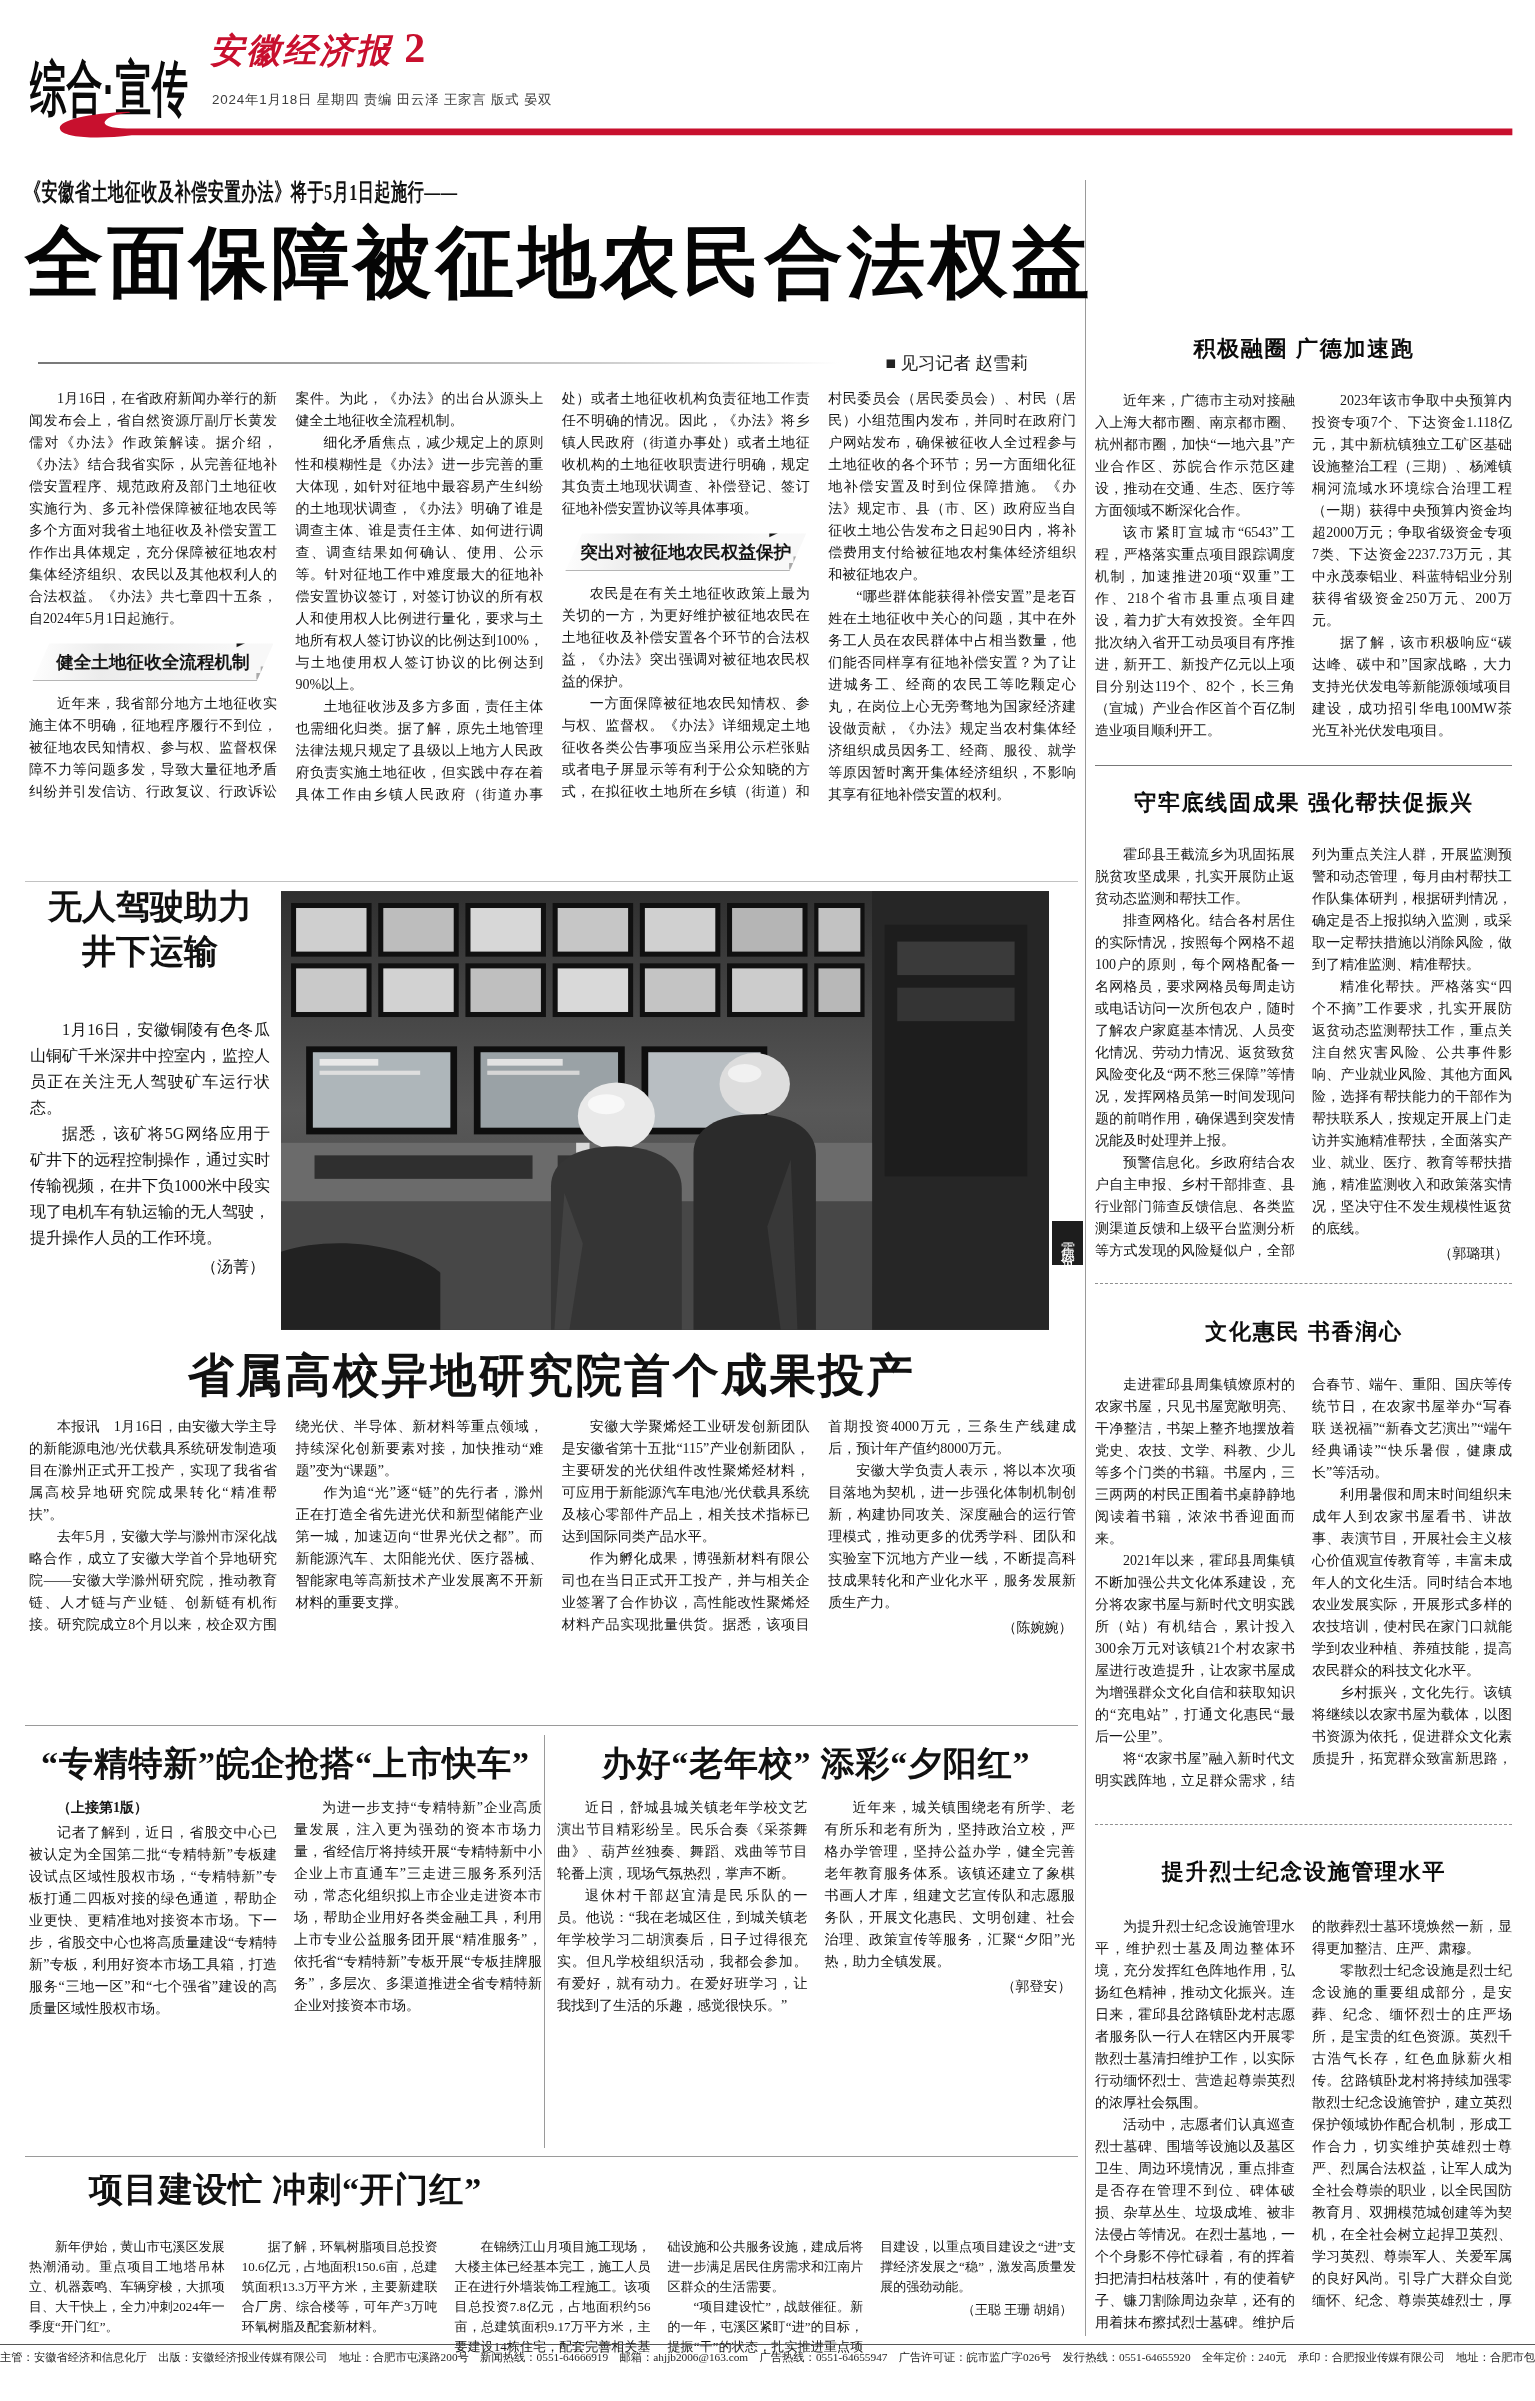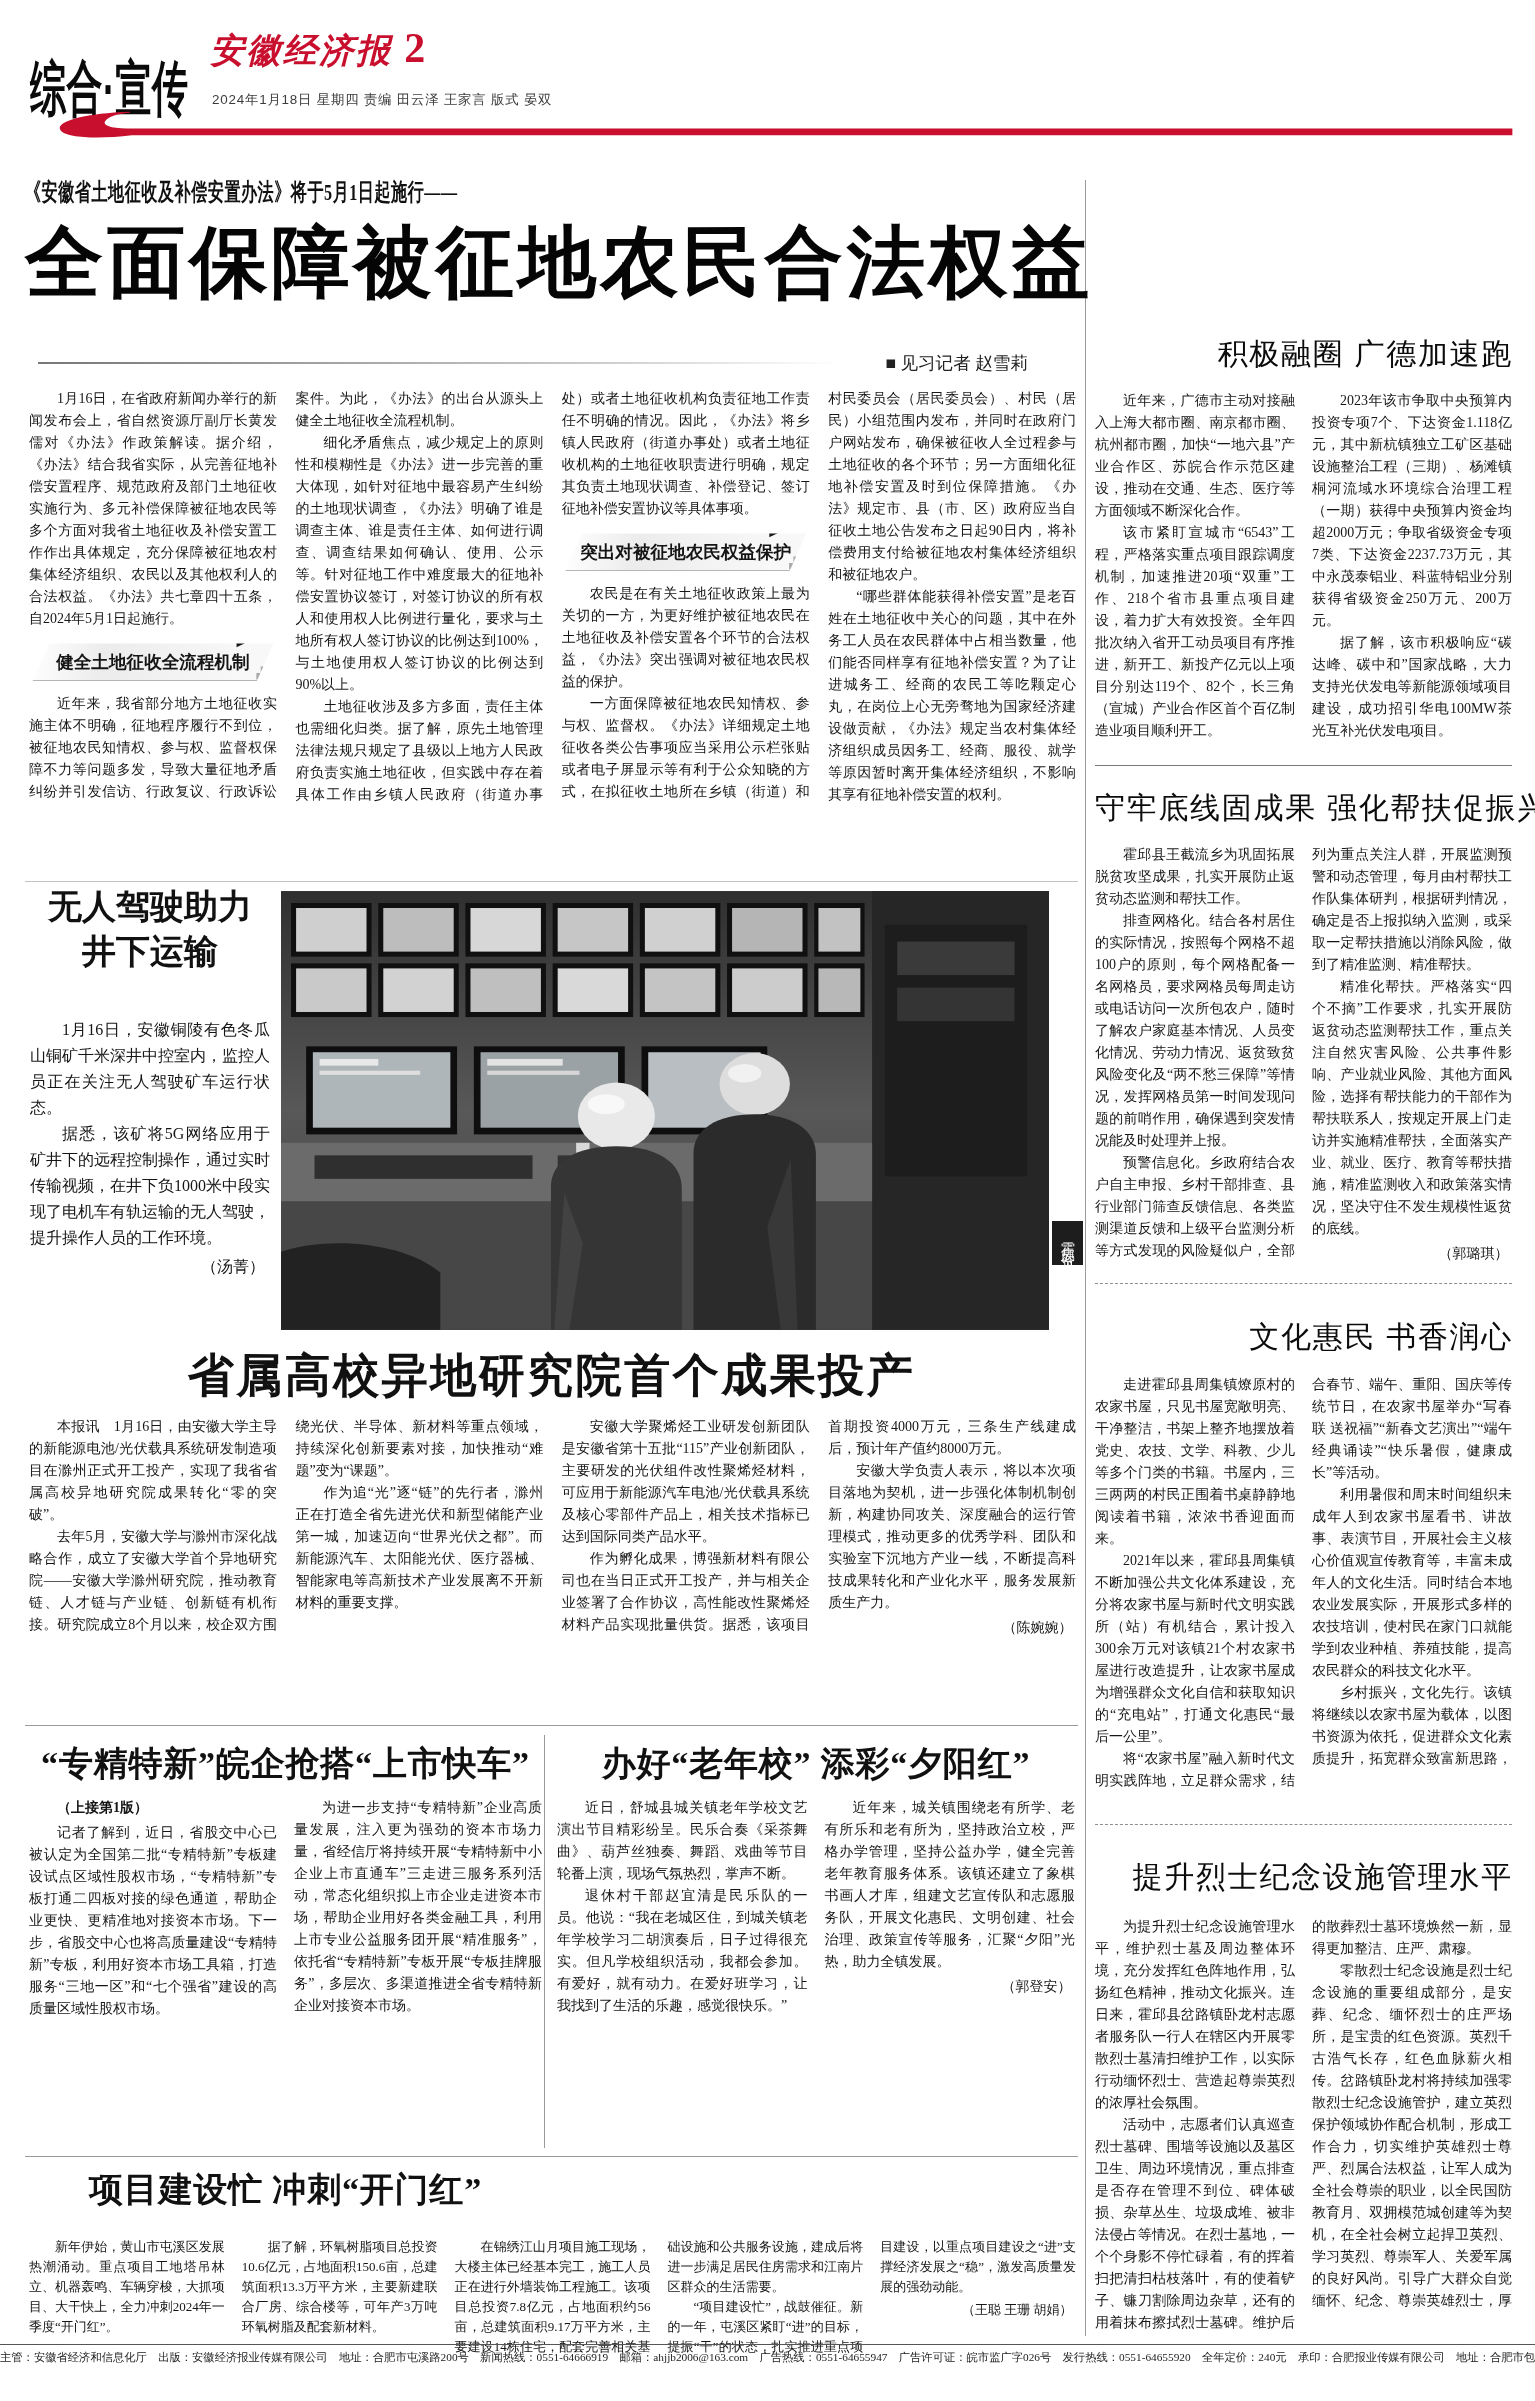--- a/index.html
+++ b/index.html
@@ -56,21 +56,21 @@
   
   .b-head{text-align:center;font-size:34px;font-weight:700;white-space:nowrap;letter-spacing:0.8px;}
   .zjtx-head{left:29px;top:1741px;width:513px;}
   .zjtx-body{left:29px;top:1797px;width:513px;height:347px;overflow:hidden;}
   .laonian-head{left:557px;top:1741px;width:518px;}
   .laonian-body{left:557px;top:1797px;width:518px;height:347px;overflow:hidden;}
   .xiangmu-head{left:29px;top:2167px;width:513px;}
   .xiangmu-body{left:29px;top:2221px;width:1047px;height:121px;overflow:hidden;font-size:13px;line-height:20px;}
 
   
-  .r-head{left:1095px;width:418px;text-align:right;font-family:"Liberation Sans","DejaVu Sans",sans-serif;font-weight:normal;font-size:30px;letter-spacing:1.7px;white-space:nowrap;color:#0c0c0c;}
+  .r-head{left:1095px;width:418px;text-align:center;font-family:"Liberation Sans","DejaVu Sans",sans-serif;font-weight:bold;font-size:22px;letter-spacing:1.7px;white-space:nowrap;color:#0c0c0c;}
   .r-body{left:1095px;width:417px;overflow:hidden;}
 
   
   .footer-rule{left:0;top:2344px;width:1536px;height:0.8px;background:#555;}
   .footer{left:0;top:2350px;width:1536px;text-align:center;font-size:11.3px;white-space:nowrap;color:#222;}
 </style>
 </head>
 <body>
 
 <div class="abs section-title">综合·宣传</div>
@@ -200,21 +200,21 @@
       <path d="M608,320 L580,400 L596,523 L616,523 Z" fill="#383838"></path>
     </g>
 
     <path d="M0,430 C60,410 150,420 190,455 L190,523 L0,523 Z" fill="#222222"></path>
   </svg>
 </div>
 <div class="abs photo-label">霍邱资讯</div>
 
 <div class="abs research-head">省属高校异地研究院首个成果投产</div>
 <div class="abs article-body cols4 research-body">
-    <div class="p">本报讯　1月16日，由安徽大学主导的新能源电池/光伏载具系统研发制造项目在滁州正式开工投产，实现了我省省属高校异地研究院成果转化“零的突破”。</div>
+    <div class="p">本报讯　1月16日，由安徽大学主导的新能源电池/光伏载具系统研发制造项目在滁州正式开工投产，实现了我省省属高校异地研究院成果转化“精准帮扶”。</div>
     <div class="p">去年5月，安徽大学与滁州市深化战略合作，成立了安徽大学首个异地研究院——安徽大学滁州研究院，推动教育链、人才链与产业链、创新链有机衔接。研究院成立8个月以来，校企双方围绕光伏、半导体、新材料等重点领域，持续深化创新要素对接，加快推动“难题”变为“课题”。</div>
     <div class="p">作为追“光”逐“链”的先行者，滁州正在打造全省先进光伏和新型储能产业第一城，加速迈向“世界光伏之都”。而新能源汽车、太阳能光伏、医疗器械、智能家电等高新技术产业发展离不开新材料的重要支撑。</div>
     <div class="p">安徽大学聚烯烃工业研发创新团队是安徽省第十五批“115”产业创新团队，主要研发的光伏组件改性聚烯烃材料，可应用于新能源汽车电池/光伏载具系统及核心零部件产品上，相关技术指标已达到国际同类产品水平。</div>
     <div class="p">作为孵化成果，博强新材料有限公司也在当日正式开工投产，并与相关企业签署了合作协议，高性能改性聚烯烃材料产品实现批量供货。据悉，该项目首期投资4000万元，三条生产线建成后，预计年产值约8000万元。</div>
     <div class="p">安徽大学负责人表示，将以本次项目落地为契机，进一步强化体制机制创新，构建协同攻关、深度融合的运行管理模式，推动更多的优秀学科、团队和实验室下沉地方产业一线，不断提高科技成果转化和产业化水平，服务发展新质生产力。</div>
     <div class="byline">（陈婉婉）</div>
   </div>
 
 <div class="abs b-head zjtx-head">“专精特新”皖企抢搭“上市快车”</div>
 <div class="abs article-body cols2 zjtx-body">

